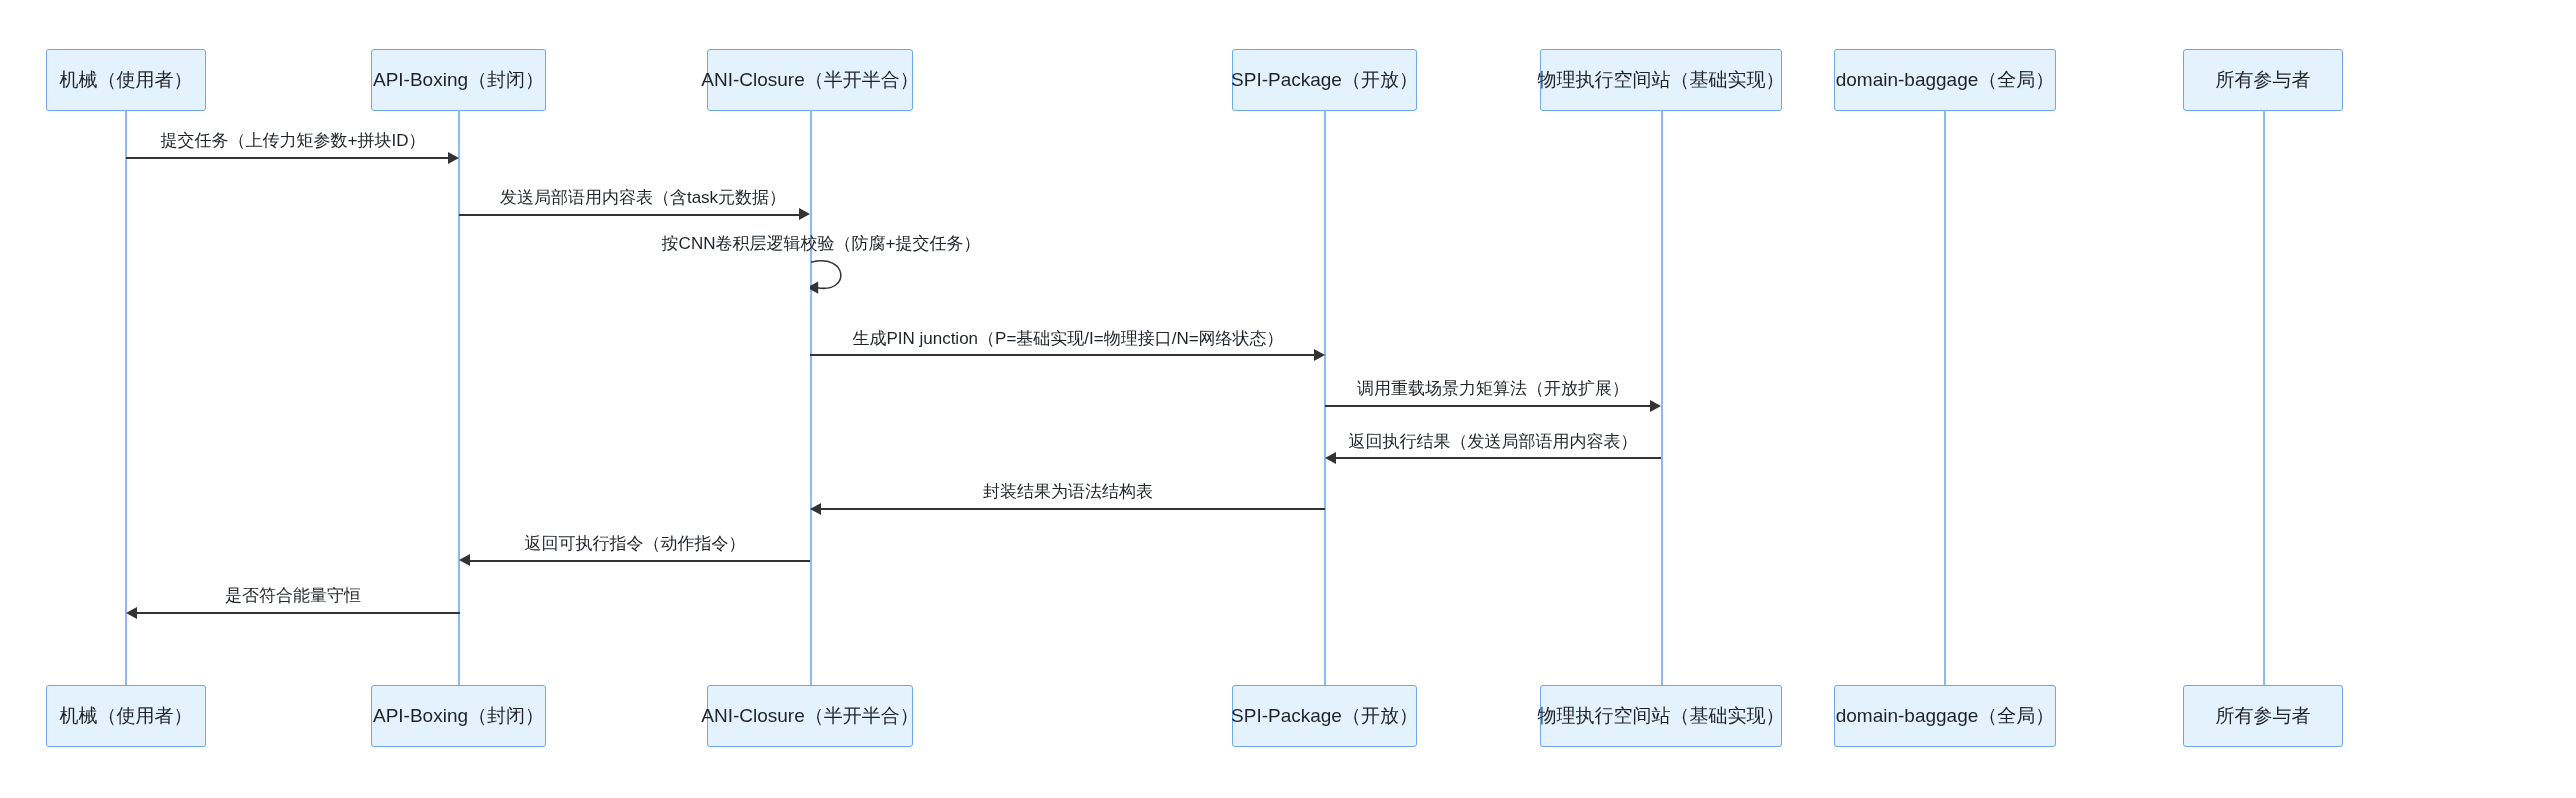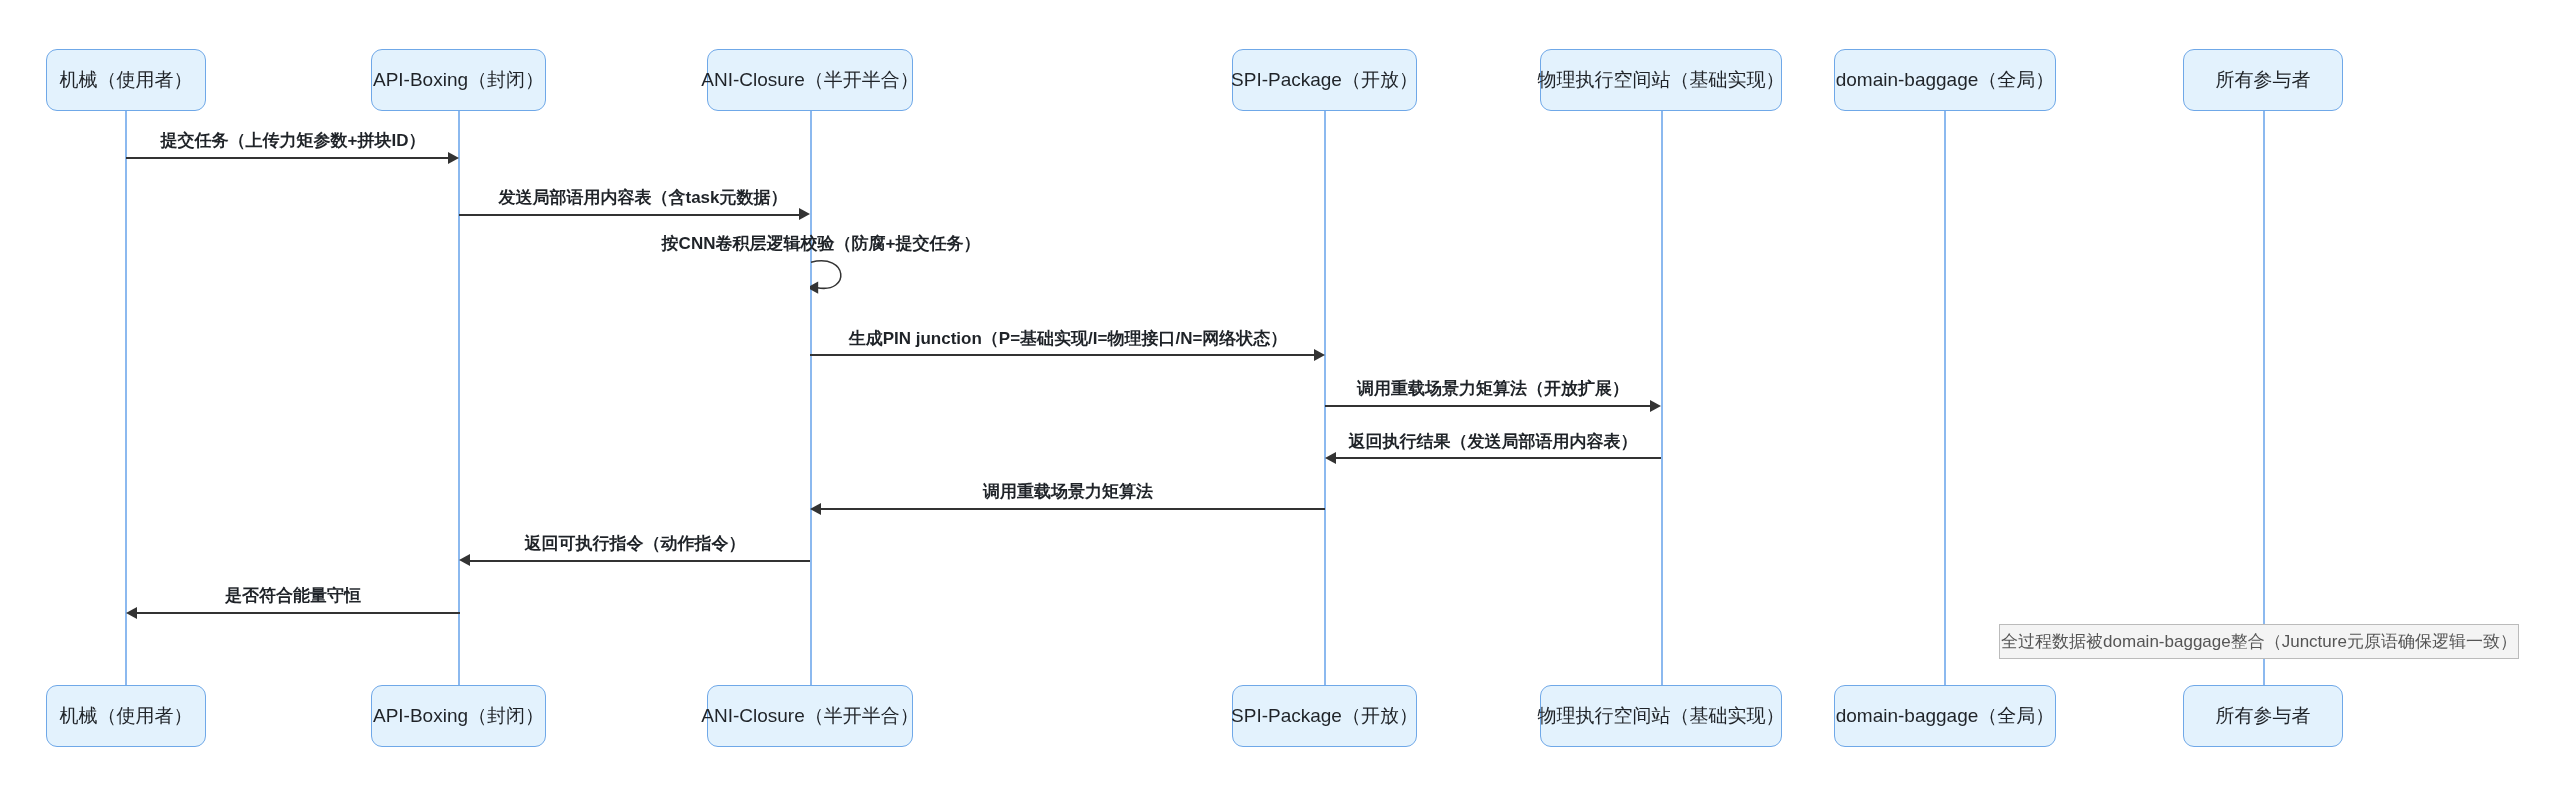--- a/index.html
+++ b/index.html
@@ -13,21 +13,21 @@
     height:799px;
     background:#ffffff;
     overflow:hidden;
   }
   
   .actor-box{
     position:absolute;
     box-sizing:border-box;
     background:#e3f2fd;
     border:0.5px solid #6fa8e8;
-    border-radius:11px;
+    border-radius:3px;
     display:flex;
     align-items:center;
     justify-content:center;
     text-align:center;
     color:#1f2328;
     font-size:19px;
     line-height:1.2;
     padding:2.1px 5.2px;
     white-space:nowrap;
   }
@@ -52,21 +52,20 @@
   .arrow-right{border-left:11.3px solid #333333;}
   .arrow-left{border-right:11.3px solid #333333;}
   .msg-label{
     position:absolute;
     color:#1f2328;
     font-size:17px;
     line-height:1.25;
     white-space:nowrap;
     text-align:center;
     transform:translateX(-50%);
-    font-weight:bold;
   }
   
   .selfloop{
     position:absolute;
   }
   
   .note-box{
     position:absolute;
     box-sizing:border-box;
     background:#f4f4f4;
@@ -120,22 +119,21 @@
     <div class="arrow-head arrow-right" style="top: 349px; left: 1314px;"></div>
     <div class="msg-label" style="left: 1068px; top: 328px;">生成PIN junction（P=基础实现/I=物理接口/N=网络状态）</div>
     <div class="msg" style="left: 1325px; top: 405px; width: 326px;"></div>
     <div class="arrow-head arrow-right" style="top: 400px; left: 1650px;"></div>
     <div class="msg-label" style="left: 1493px; top: 378px; text-align: center;">调用重载场景力矩算法（开放扩展）</div>
     <div class="msg" style="left: 1335px; top: 457px; width: 326px;"></div>
     <div class="arrow-head arrow-left" style="top: 452px; left: 1325px;"></div>
     <div class="msg-label" style="left: 1493px; top: 431px;">返回执行结果（发送局部语用内容表）</div>
     <div class="msg" style="left: 821px; top: 508px; width: 504px;"></div>
     <div class="arrow-head arrow-left" style="top: 503px; left: 810px;"></div>
-    <div class="msg-label" style="left: 1068px; top: 481px;">调用重载场景力矩算法</div>
+    <div class="msg-label" style="left: 1068px; top: 481px;">封装结果为语法结构表</div>
     <div class="msg" style="left: 469px; top: 560px; width: 341px;"></div>
     <div class="arrow-head arrow-left" style="top: 554px; left: 459px;"></div>
     <div class="msg-label" style="left: 635px; top: 533px;">返回可执行指令（动作指令）</div>
     <div class="msg" style="left: 137px; top: 612px; width: 323px;"></div>
     <div class="arrow-head arrow-left" style="top: 607px; left: 126px;"></div>
     <div class="msg-label" style="left: 293px; top: 585px;">是否符合能量守恒</div>
-    <div class="note-box" style="left: 1999px; top: 624px; width: 520px; height: 35px;">全过程数据被domain-baggage整合（Juncture元原语确保逻辑一致）</div>
   </div>
 
 
 </body></html>

